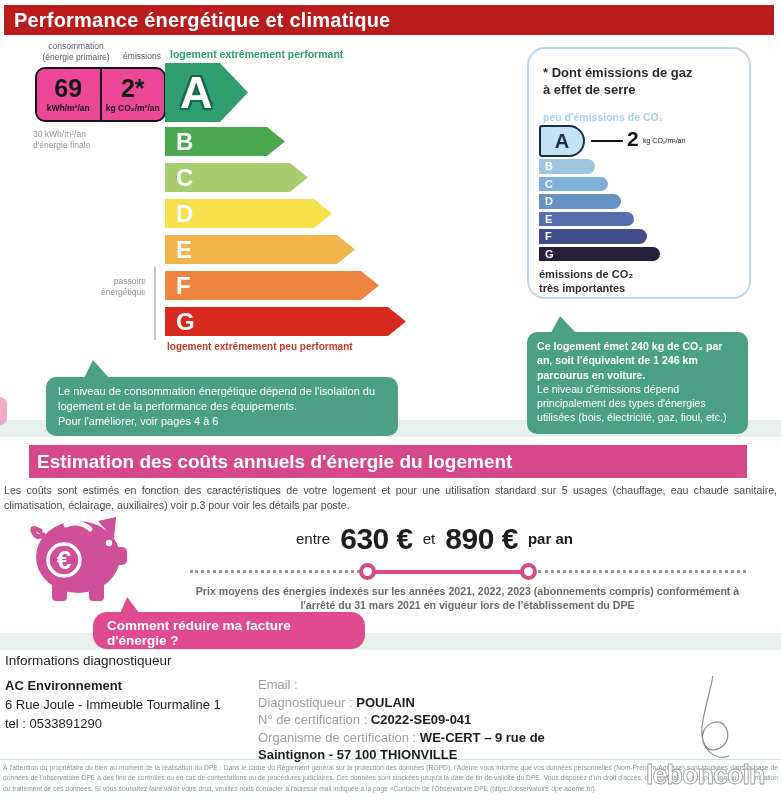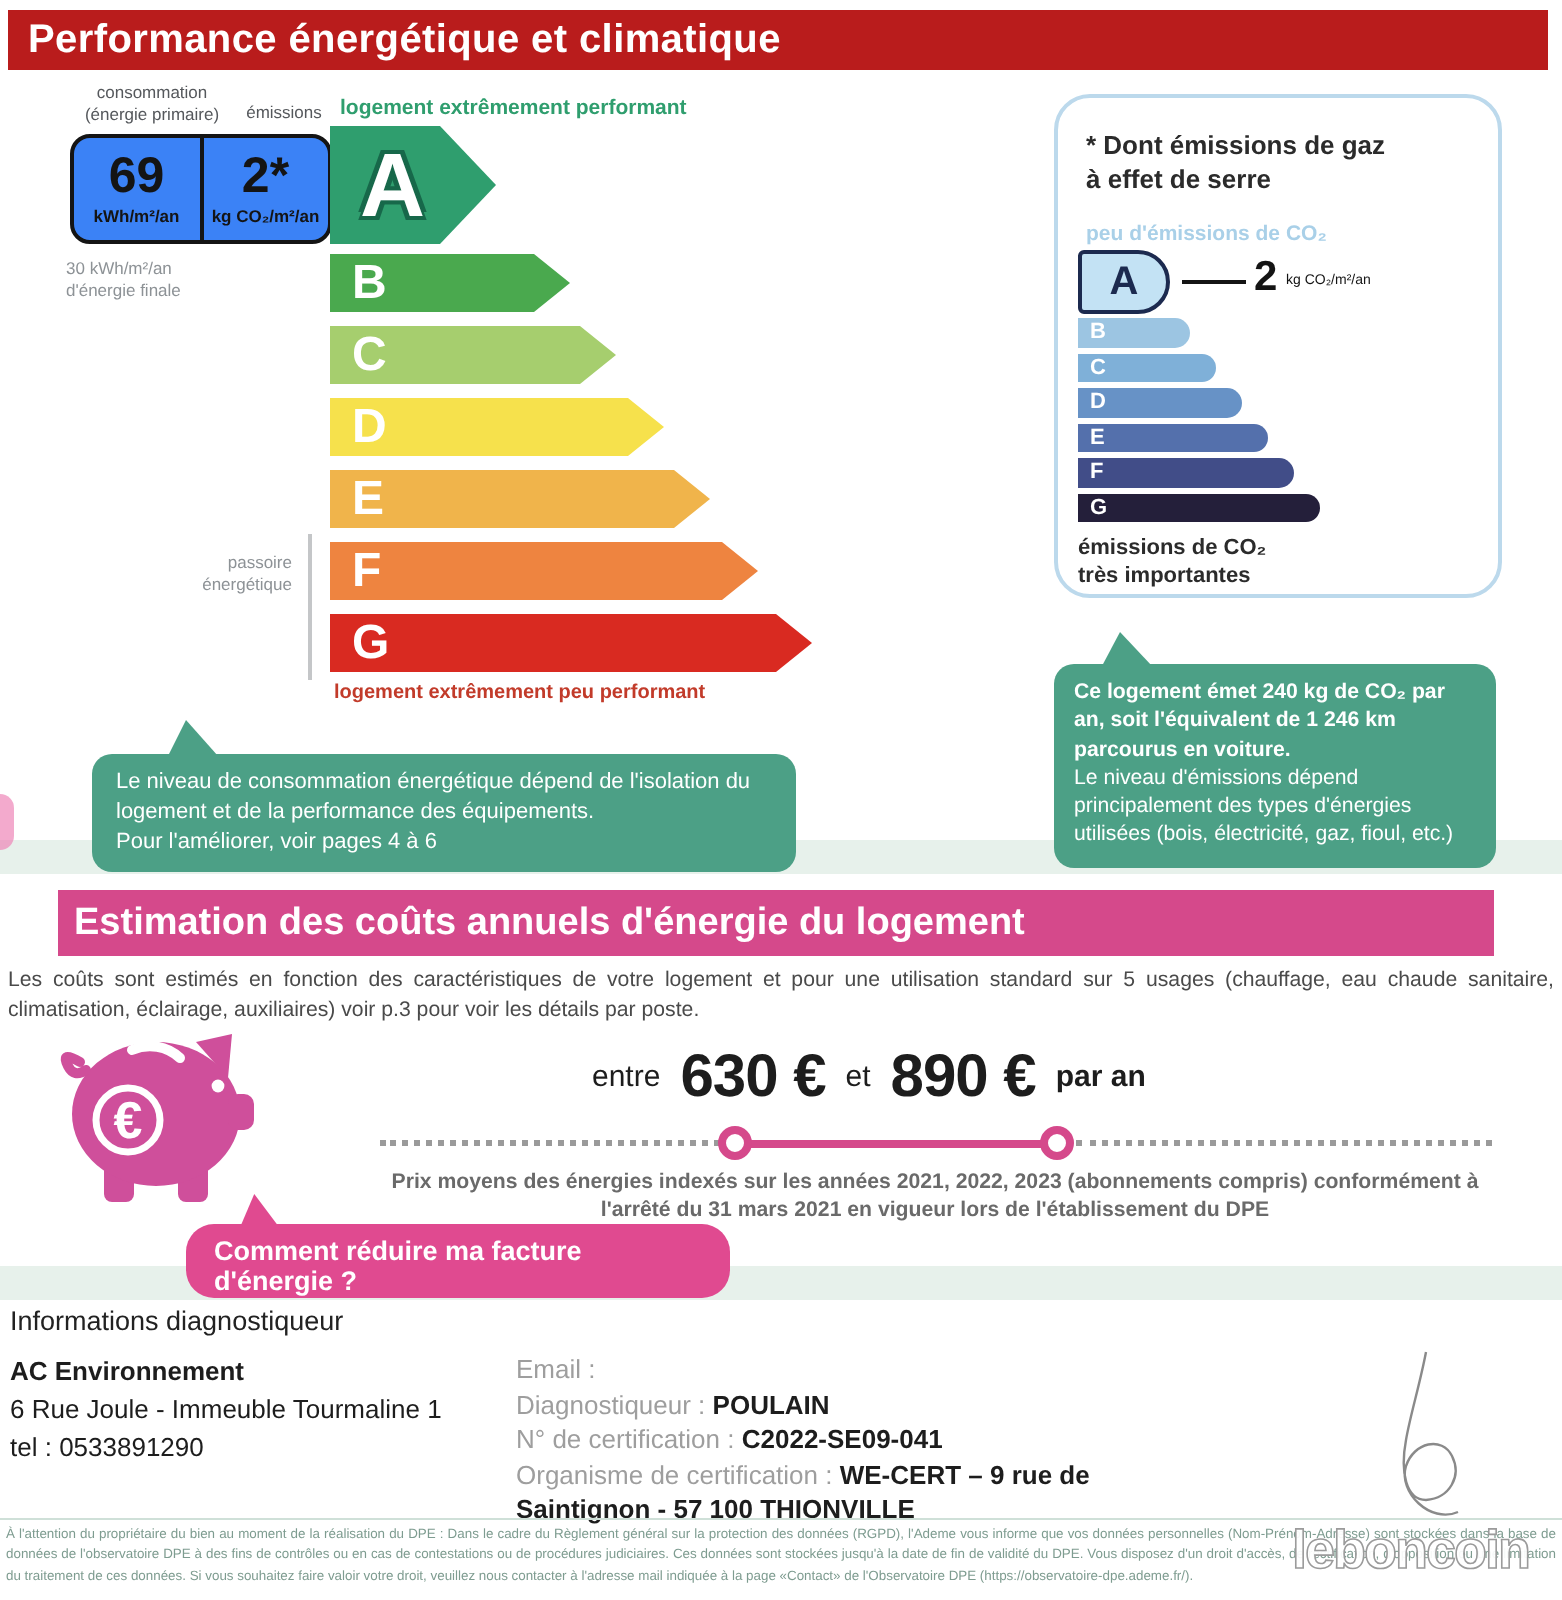--- a/index.html
+++ b/index.html
@@ -18,21 +18,21 @@
   .lab-conso { left:36px; top:41px; width:80px; text-align:center; color:#55585c; font-size:8.5px; line-height:1.25;}
   .lab-emis  { left:117px; top:51px; width:50px; text-align:center; color:#55585c; font-size:8.5px;}
   .note-top  { left:170px; top:48px; color:#2F9E6E; font-size:10.5px; font-weight:600; }
   .note-bottom { left:167px; top:341px; color:#C23B2A; font-size:10px; font-weight:600; }
   .note-final { left:33px; top:129px; }
   .note-sieve { left:84px; top:276px; width:62px; text-align:right; }
   .sieve-line { left:154px; top:267px; width:2px; height:73px; background:#c4c6c8; }
 
   
   .valbox { left:35px; top:67px; width:131px; height:55px; border:2.5px solid #141414; border-radius:10px;
-            display:flex; background:#3b82f6; }
+            display:flex; background:#ec4899; }
   .valcell { flex:1; display:flex; flex-direction:column; align-items:center; justify-content:center; }
   .valcell .v { font-size:25px; font-weight:800; color:#141414; line-height:1; }
   .valcell .u { font-size:8.5px; color:#141414; font-weight:600; margin-top:2px; }
   .valdiv { width:2px; background:#141414; margin:0; }
 
   
   .e-arrow { position:absolute; left:165px; height:29px;
              clip-path:polygon(0 0, calc(100% - 18px) 0, 100% 50%, calc(100% - 18px) 100%, 0 100%);
              color:#fff; font-weight:800; font-size:24px; line-height:29px; padding-left:11px; }
   .e-arrow-a { left:165px; top:63px; width:83px; height:59px;

